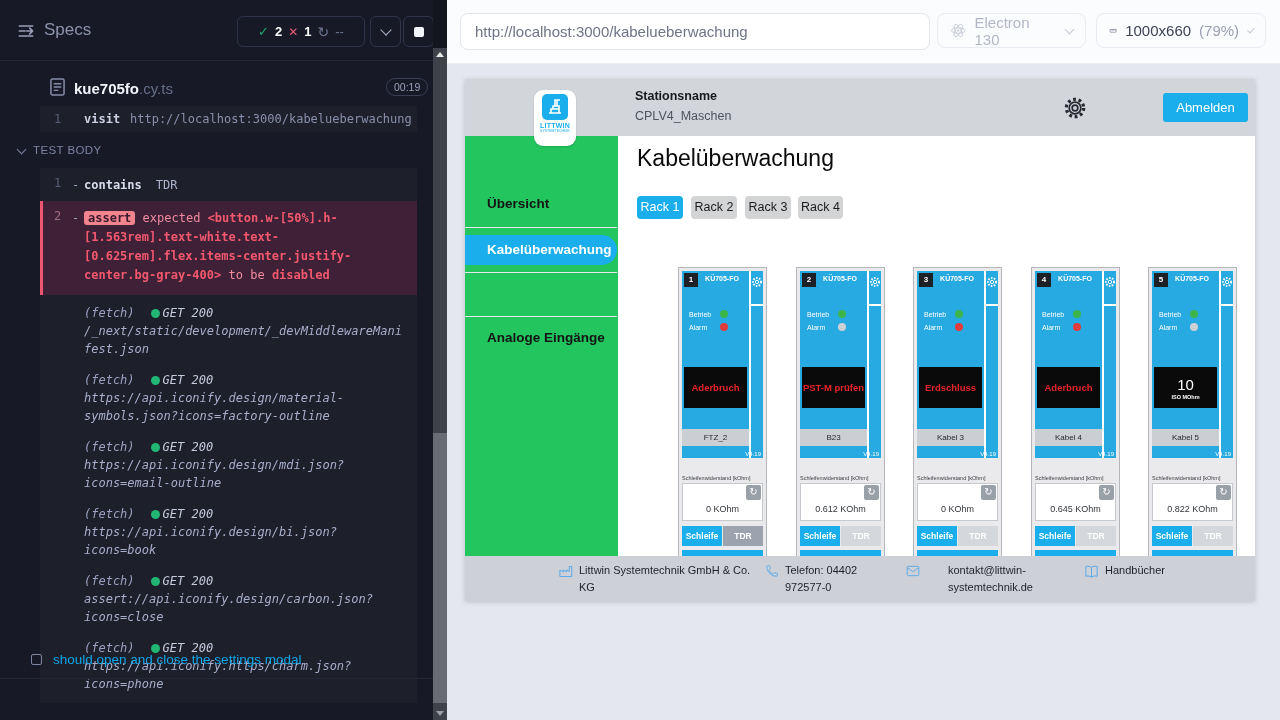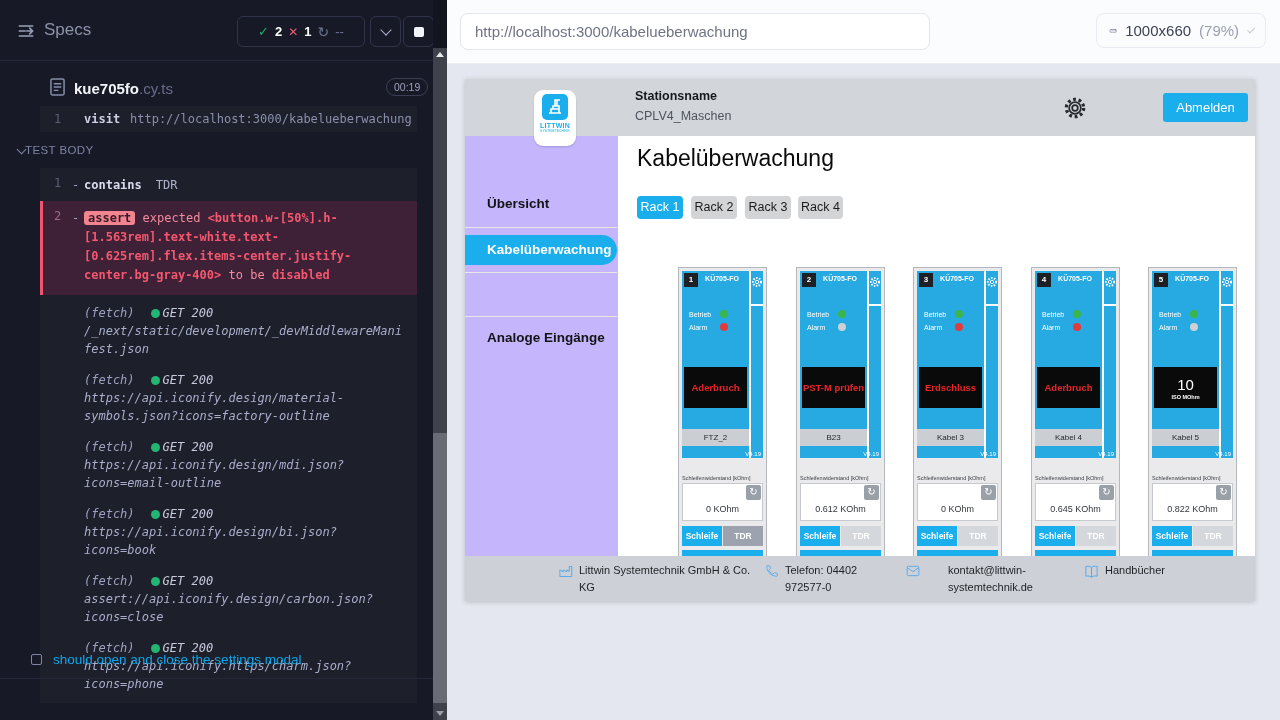--- a/index.html
+++ b/index.html
@@ -24,21 +24,21 @@
   .spec-file-icon{position:absolute;left:50px;top:4px;width:15px;height:18px;}
   .spec-name{position:absolute;left:74px;top:6px;font-size:15px;font-weight:bold;color:#f3f4fa;}
   .spec-ext{font-weight:normal;color:#676d8a;}
   .spec-duration{position:absolute;left:386px;top:4px;border:1px solid #3a3e55;border-radius:11px;
                  padding:2px 7px;font-size:10.5px;color:#9aa0ba;}
   .code-block{position:absolute;left:40px;width:377px;background:#1d1f2b;font-family:"DejaVu Sans Mono",monospace;font-size:12px;}
   .visit-block{top:106px;height:26px;}
   .visit-num{position:absolute;left:14px;top:6px;color:#5b6078;}
   .visit-cmd{position:absolute;left:44px;top:6px;color:#ccd0e2;font-weight:bold;}
   .visit-url{position:absolute;left:90px;top:6px;color:#8a90ac;}
-  .section-head{position:absolute;left:18px;top:144px;display:flex;align-items:center;}
+  .section-head{position:absolute;left:18px;top:144px;display:flex;align-items:center;gap:8px;}
   .section-chev{display:inline-block;width:6px;height:6px;border-right:1.5px solid #7d84a3;
                 border-bottom:1.5px solid #7d84a3;transform:rotate(45deg);margin-top:-2px;}
   .section-label{font-size:11.5px;color:#7d84a3;letter-spacing:.4px;font-family:"Liberation Sans",sans-serif;}
   .cmds-block{top:168px;padding:2px 0 6px 0;}
   .cmd-row{position:relative;padding:6px 8px 6px 0;}
   .cmd-num{position:absolute;left:14px;top:6px;color:#5b6078;}
   .cmd-content{margin-left:44px;position:relative;color:#d9dcec;line-height:19px;overflow-wrap:break-word;word-break:break-word;}
   .cmd-dash{position:absolute;left:-12px;color:#9aa0bf;}
   .cmd-name{font-weight:bold;color:#d9dcec;}
   .cmd-arg{color:#aeb3cc;margin-left:14px;}
@@ -85,21 +85,21 @@
   .logo-box{position:absolute;left:69px;top:11px;width:42px;height:56px;background:#fff;border-radius:9px;
             box-shadow:0 1px 2px rgba(0,0,0,.15);text-align:center;z-index:3;}
   .logo-mark{width:26px;height:26px;background:#1baeec;border-radius:5px;margin:4px auto 2px auto;position:relative;}
   .logo-brand{font-size:7px;font-weight:bold;color:#1baeec;letter-spacing:.2px;}
   .logo-sub{font-size:3.5px;color:#1baeec;}
   .station-label{position:absolute;left:170px;top:10px;font-size:12.5px;font-weight:bold;color:#17191c;}
   .station-value{position:absolute;left:170px;top:30px;font-size:12.5px;color:#4e545c;}
   .aut-gear{position:absolute;left:597px;top:16px;width:26px;height:26px;}
   .logout-btn{position:absolute;left:698px;top:14px;width:85px;height:29px;background:#1baeec;color:#fff;
               font-size:13px;border:none;border-radius:3px;font-family:"Liberation Sans",sans-serif;}
-  .aut-nav{position:absolute;left:0;top:57px;width:153px;height:420px;background:#c4b5fd;}
+  .aut-nav{position:absolute;left:0;top:57px;width:153px;height:420px;background:#22c55e;}
   .nav-item{position:absolute;left:0;width:152px;height:30px;line-height:30px;padding-left:22px;
             box-sizing:border-box;font-size:13.5px;font-weight:bold;color:#141414;background:transparent;}
   .nav-item.active{background:#1baeec;color:#fff;border-radius:0 16px 16px 0;}
   .nav-sep{position:absolute;left:0;width:152px;height:1px;background:#e8e8ea;}
   .aut-title{position:absolute;left:172px;top:66px;font-size:23px;color:#0a0a0a;}
   .rack-tab{position:absolute;top:117px;height:23px;line-height:23px;text-align:center;font-size:12.5px;
             border-radius:4px;color:#1b1b1b;background:#d3d4d6;}
   .rack-tab.active{background:#1baeec;color:#fff;}
   
   .card{position:absolute;top:188px;width:89px;height:295px;background:#eaeaec;border:1px solid #b4b7bb;box-sizing:border-box;}
@@ -264,20 +264,32 @@
       <span class="tri-up"></span>
       <div class="vscroll-thumb"></div>
       <span class="tri-down"></span>
     </div>
   </div>
 
   <div class="toolbar">
     <div class="url-box">
       <input type="text" value="http://localhost:3000/kabelueberwachung" style="">
     </div>
+    <div class="sel-box browser-box">
+      <svg width="17" height="17" viewBox="0 0 24 24">
+        <g stroke="#c2c6d3" fill="none" stroke-width="1.2">
+          <ellipse cx="12" cy="12" rx="10" ry="4"></ellipse>
+          <ellipse cx="12" cy="12" rx="10" ry="4" transform="rotate(60 12 12)"></ellipse>
+          <ellipse cx="12" cy="12" rx="10" ry="4" transform="rotate(120 12 12)"></ellipse>
+        </g>
+          <circle cx="12" cy="12" r="1.6" fill="#c2c6d3"></circle>
+        </svg>
+      <span>Electron 130</span>
+      <span class="chev-sm"></span>
+    </div>
     <div class="sel-box viewport-box">
       <svg width="17" height="17" viewBox="0 0 24 24">
         <rect x="3" y="9" width="18" height="8" rx="1" fill="none" stroke="#575d76" stroke-width="1.5"></rect>
         <path d="M7 9v3M11 9v4M15 9v3M19 9v4" stroke="#575d76" stroke-width="1.3"></path>
         </svg>
       <span class="vp-size">1000x660</span>
       <span class="vp-scale">(79%)</span>
       <span class="chev-sm"></span>
     </div>
   </div>

